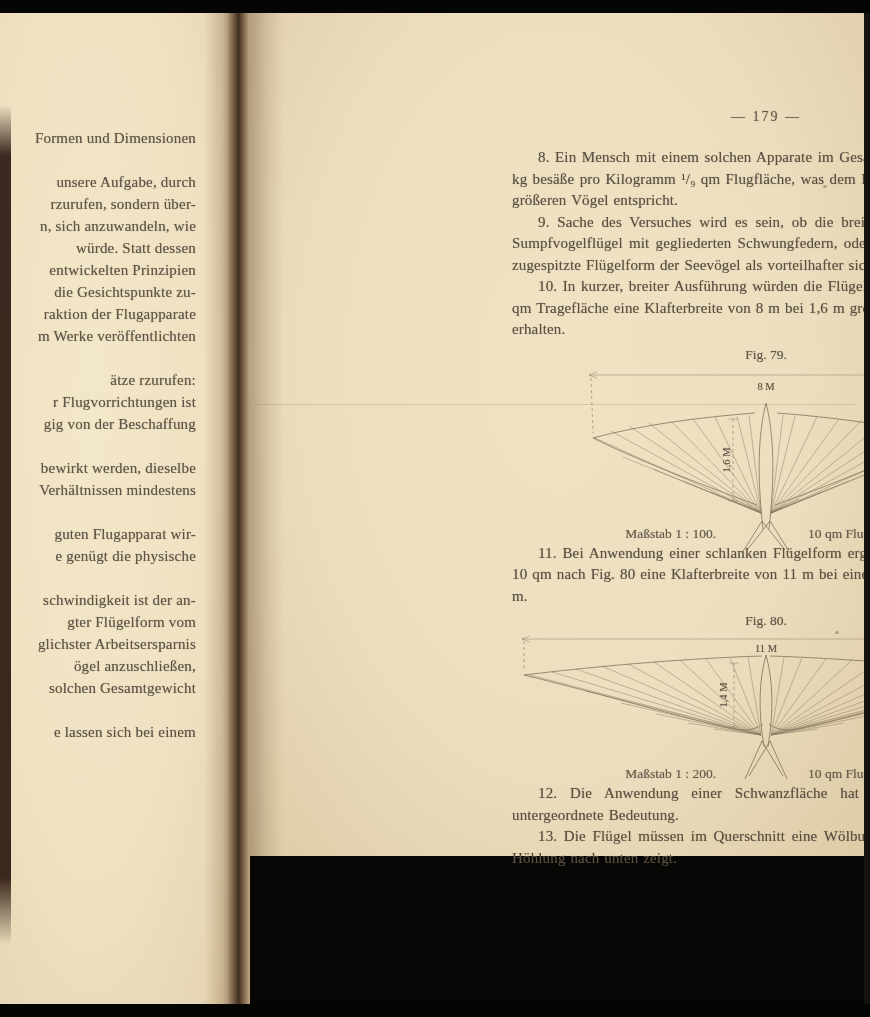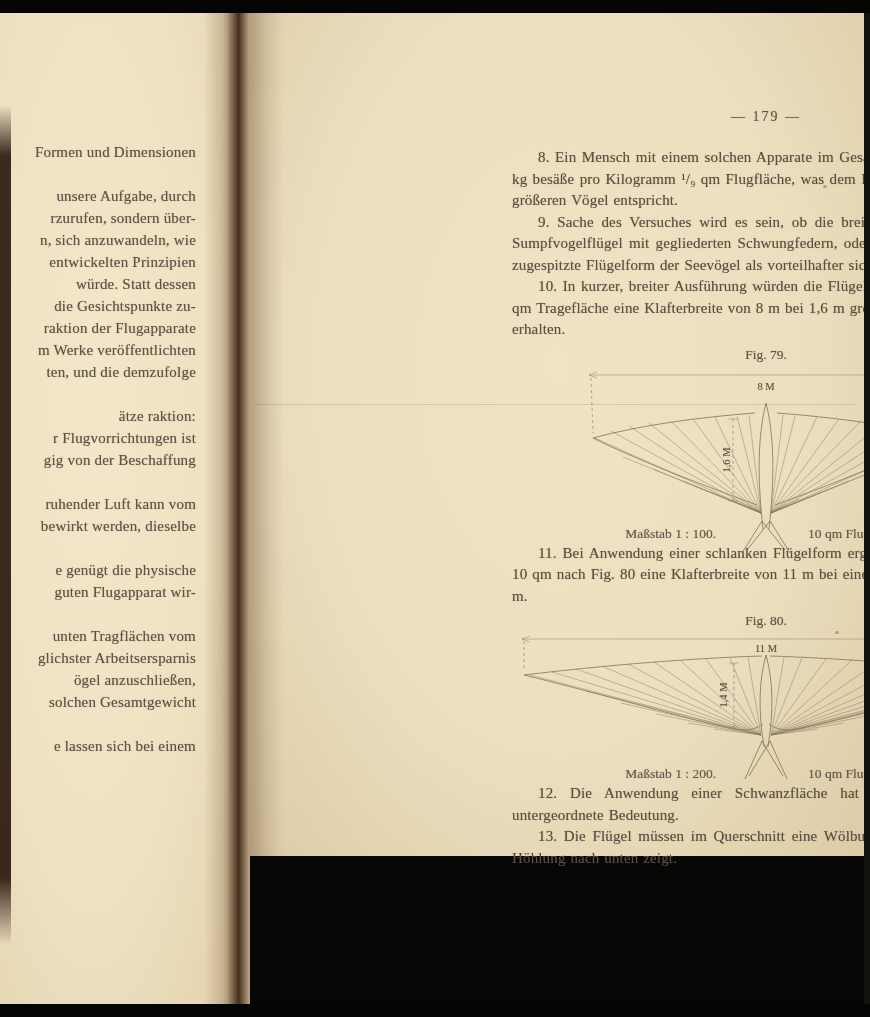--- a/index.html
+++ b/index.html
@@ -19,21 +19,21 @@
     background:linear-gradient(90deg, rgba(120,95,68,.45) 0%, rgba(140,115,85,.18) 55%, rgba(140,115,85,0) 100%);}
   .edge-strip-left{position:absolute;left:0;top:105px;width:11px;height:840px;
     background:linear-gradient(180deg, rgba(40,22,14,0) 0%, rgba(40,22,14,.9) 6%, rgba(44,24,15,.92) 92%, rgba(40,22,14,0) 100%);}
   .bar-top{position:absolute;left:0;top:0;width:870px;height:13px;background:#050504;}
   .bar-bottom{position:absolute;left:0;top:1004px;width:870px;height:13px;background:#050504;}
   .edge-strip-right{position:absolute;left:864px;top:13px;width:6px;height:991px;background:#14120e;}
   .scan-line{position:absolute;left:255px;top:404px;width:600px;height:1px;background:rgba(120,100,78,.22);}
   .speck{position:absolute;width:4px;height:3px;border-radius:50%;background:rgba(110,92,70,.45);}
 
   
-  .lp-col{position:absolute;left:0;top:128px;width:196px;overflow:hidden;}
+  .lp-col{position:absolute;left:0;top:114px;width:196px;overflow:hidden;}
   .lp-line{min-height:22px;line-height:22px;font-size:15px;text-align:right;
     color:#5e5345;letter-spacing:.2px;white-space:nowrap;
     text-shadow:0 0 1px rgba(94,83,69,.55);}
 
   
   .rp-col{position:absolute;left:262px;top:96px;width:508px;color:#5a4f41;
     text-shadow:0 0 1px rgba(90,79,65,.5);}
   .page-number{font-size:14px;text-align:center;letter-spacing:2px;margin:0 0 22px 0;color:#635749;}
   .para{font-size:15px;line-height:21.5px;text-align:justify;text-indent:26px;margin:0;
     letter-spacing:.15px;word-spacing:1px;}
@@ -62,57 +62,57 @@
 
 
         <div class="lp-line"></div>
 
         <div class="lp-line">unsere Aufgabe, durch</div>
 
         <div class="lp-line">rzurufen, sondern über-</div>
 
         <div class="lp-line">n, sich anzuwandeln, wie</div>
 
+        <div class="lp-line">würde. Statt dessen</div>
+
         <div class="lp-line">entwickelten Prinzipien</div>
 
-        <div class="lp-line">würde. Statt dessen</div>
-
         <div class="lp-line">die Gesichtspunkte zu-</div>
 
         <div class="lp-line">raktion der Flugapparate</div>
 
         <div class="lp-line">m Werke veröffentlichten</div>
 
-        <div class="lp-line">ten, und die demzufolge</div>
-
-        <div class="lp-line"></div>
-
-        <div class="lp-line">ätze raktion:</div>
+
+        <div class="lp-line"></div>
+
+        <div class="lp-line">ätze rzurufen:</div>
 
         <div class="lp-line">r Flugvorrichtungen ist</div>
 
         <div class="lp-line">gig von der Beschaffung</div>
 
         <div class="lp-line"></div>
 
-        <div class="lp-line">ruhender Luft kann vom</div>
 
         <div class="lp-line">bewirkt werden, dieselbe</div>
 
-
-        <div class="lp-line"></div>
+        <div class="lp-line">Verhältnissen mindestens</div>
+
+        <div class="lp-line"></div>
+
+        <div class="lp-line">guten Flugapparat wir-</div>
 
         <div class="lp-line">e genügt die physische</div>
 
-        <div class="lp-line">guten Flugapparat wir-</div>
-
-        <div class="lp-line"></div>
-
-
-        <div class="lp-line">unten Tragflächen vom</div>
+        <div class="lp-line"></div>
+
+        <div class="lp-line">schwindigkeit ist der an-</div>
+
+        <div class="lp-line">gter Flügelform vom</div>
 
         <div class="lp-line">glichster Arbeitsersparnis</div>
 
 
         <div class="lp-line">ögel anzuschließen,</div>
 
         <div class="lp-line">solchen Gesamtgewicht</div>
 
         <div class="lp-line"></div>
 

